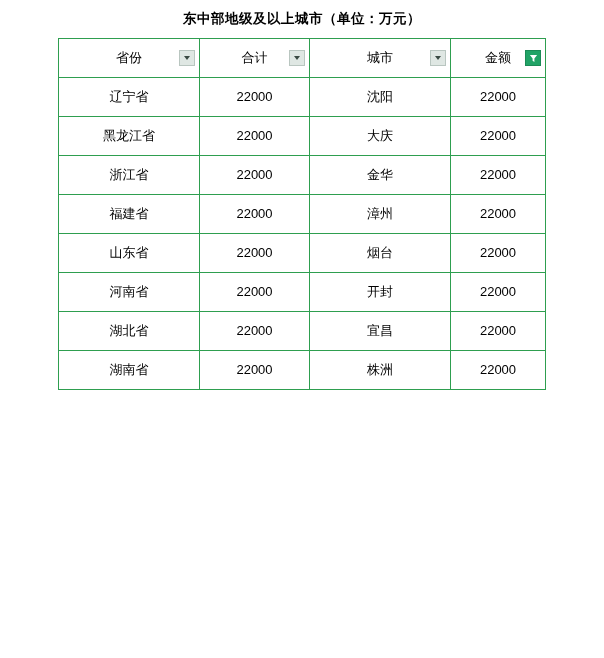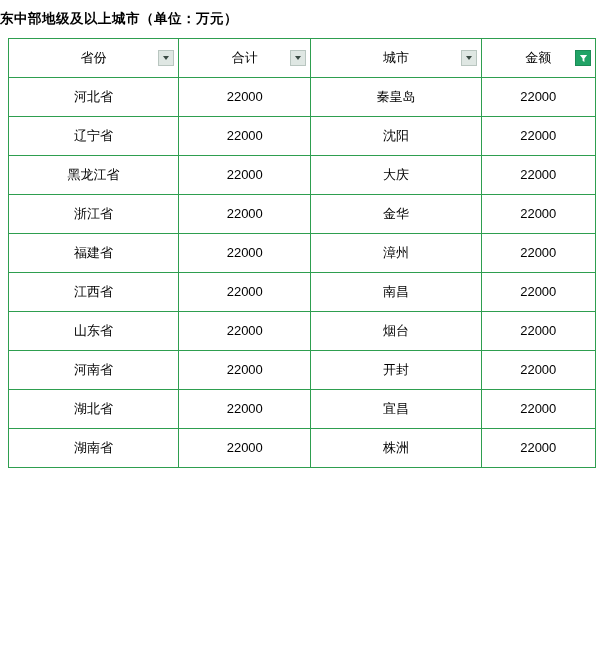--- a/index.html
+++ b/index.html
@@ -14,30 +14,31 @@
     color: #000000;
     overflow: hidden;
   }
   #page {
     position: relative;
     width: 604px;
     height: 658px;
     box-sizing: border-box;
   }
   .title {
+    text-align: center;
     font-size: 13.5px;
     font-weight: bold;
     letter-spacing: 0.5px;
     padding-top: 10px;
     padding-bottom: 10px;
     color: #000;
   }
   table.sheet {
     border-collapse: collapse;
-    width: 588px;
+    width: 488px;
     margin: 0 auto;
     table-layout: fixed;
   }
   table.sheet td, table.sheet th {
     border: 1px solid #2e9e4f;
     height: 38px;
     text-align: center;
     vertical-align: middle;
     font-size: 13px;
     font-weight: normal;
@@ -136,26 +137,20 @@
           <span class="filter-btn active">
             <svg class="funnel" viewBox="0 0 10 10">
               <polygon points="1,1 9,1 6,5 6,9 4,7.5 4,5" fill="#ffffff"></polygon>
             </svg>
           </span>
         </td>
       </tr>
     </thead>
     <tbody id="tbody">
         <tr>
-          <td><span class="cell-text">河北省</span></td>
-          <td><span class="cell-text">22000</span></td>
-          <td><span class="cell-text">秦皇岛</span></td>
-          <td><span class="cell-text">22000</span></td>
-        </tr>
-        <tr>
           <td><span class="cell-text">辽宁省</span></td>
           <td><span class="cell-text">22000</span></td>
           <td><span class="cell-text">沈阳</span></td>
           <td><span class="cell-text">22000</span></td>
         </tr>
         <tr>
           <td><span class="cell-text">黑龙江省</span></td>
           <td><span class="cell-text">22000</span></td>
           <td><span class="cell-text">大庆</span></td>
           <td><span class="cell-text">22000</span></td>
@@ -163,26 +158,20 @@
         <tr>
           <td><span class="cell-text">浙江省</span></td>
           <td><span class="cell-text">22000</span></td>
           <td><span class="cell-text">金华</span></td>
           <td><span class="cell-text">22000</span></td>
         </tr>
         <tr>
           <td><span class="cell-text">福建省</span></td>
           <td><span class="cell-text">22000</span></td>
           <td><span class="cell-text">漳州</span></td>
-          <td><span class="cell-text">22000</span></td>
-        </tr>
-        <tr>
-          <td><span class="cell-text">江西省</span></td>
-          <td><span class="cell-text">22000</span></td>
-          <td><span class="cell-text">南昌</span></td>
           <td><span class="cell-text">22000</span></td>
         </tr>
         <tr>
           <td><span class="cell-text">山东省</span></td>
           <td><span class="cell-text">22000</span></td>
           <td><span class="cell-text">烟台</span></td>
           <td><span class="cell-text">22000</span></td>
         </tr>
         <tr>
           <td><span class="cell-text">河南省</span></td>

